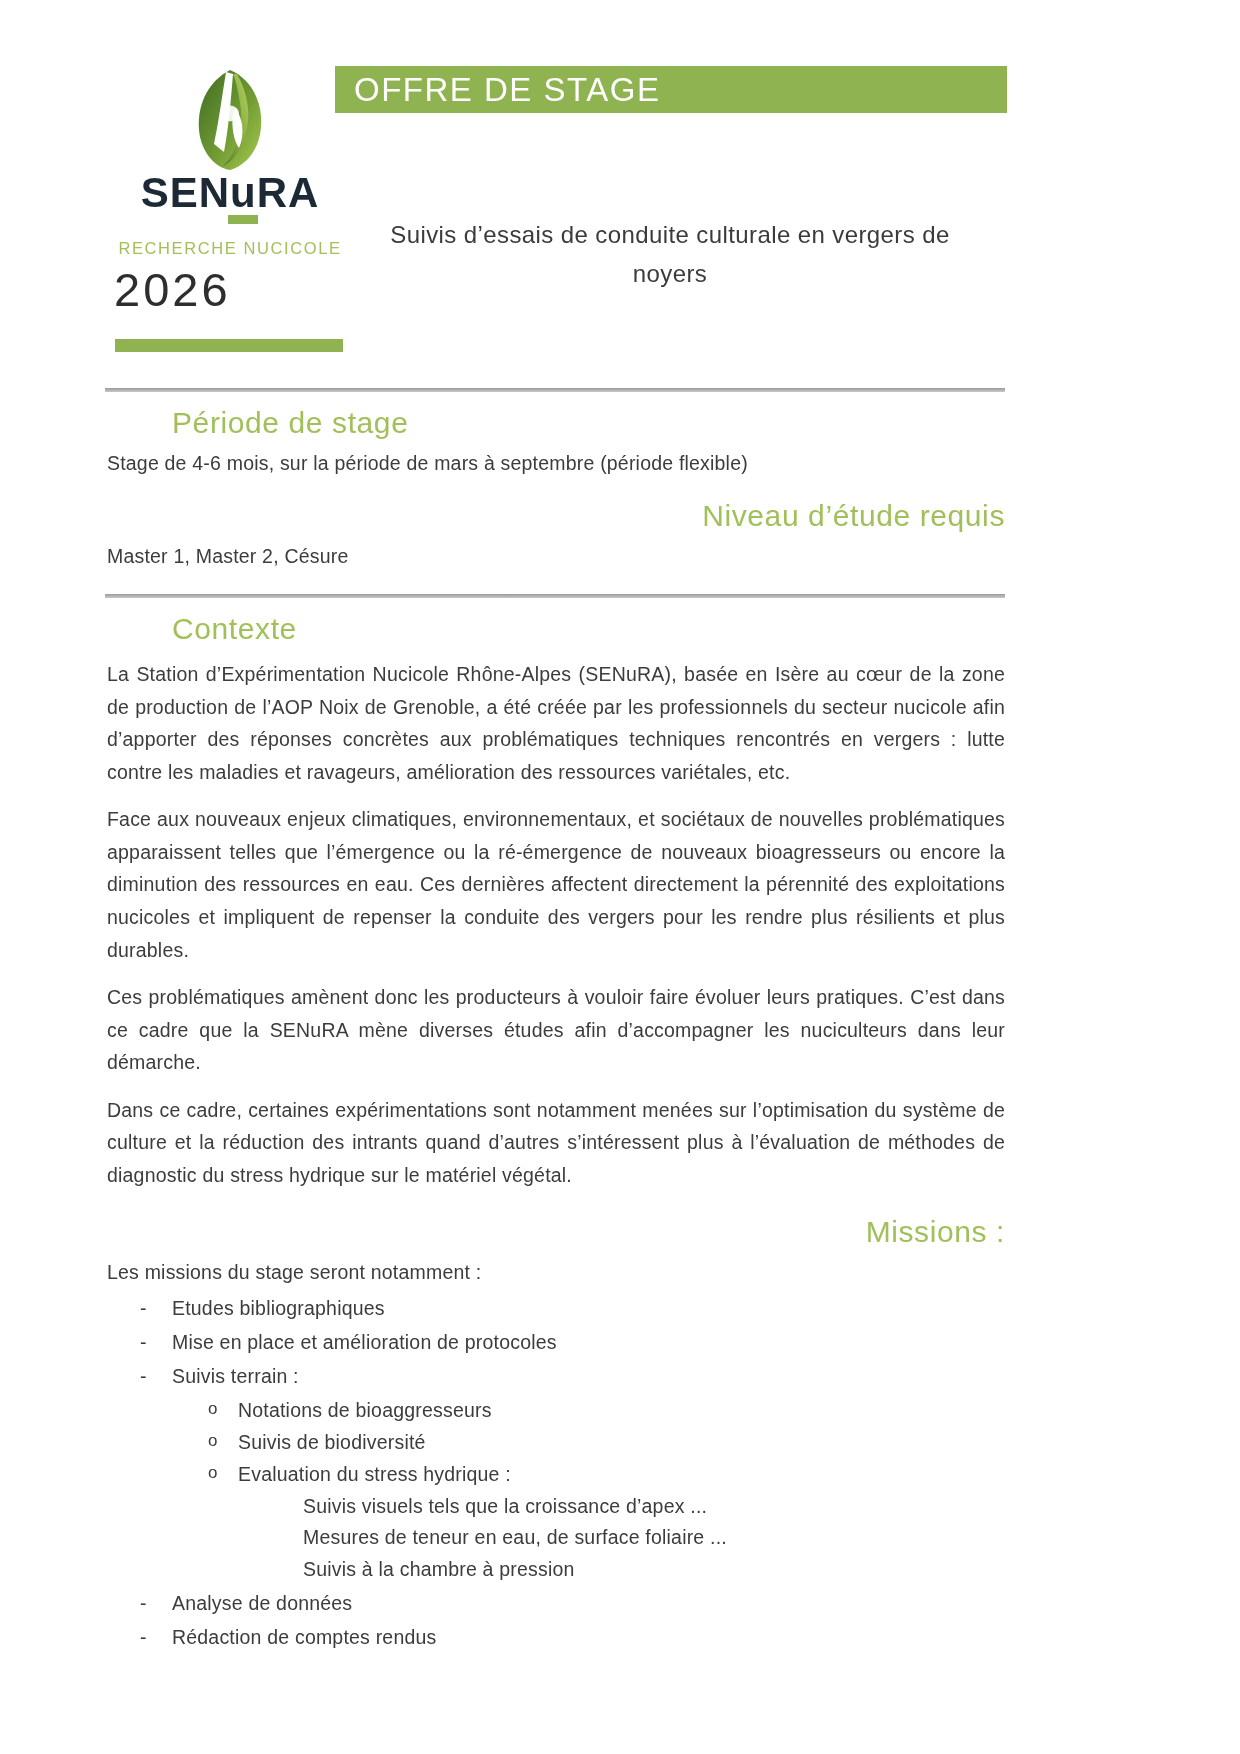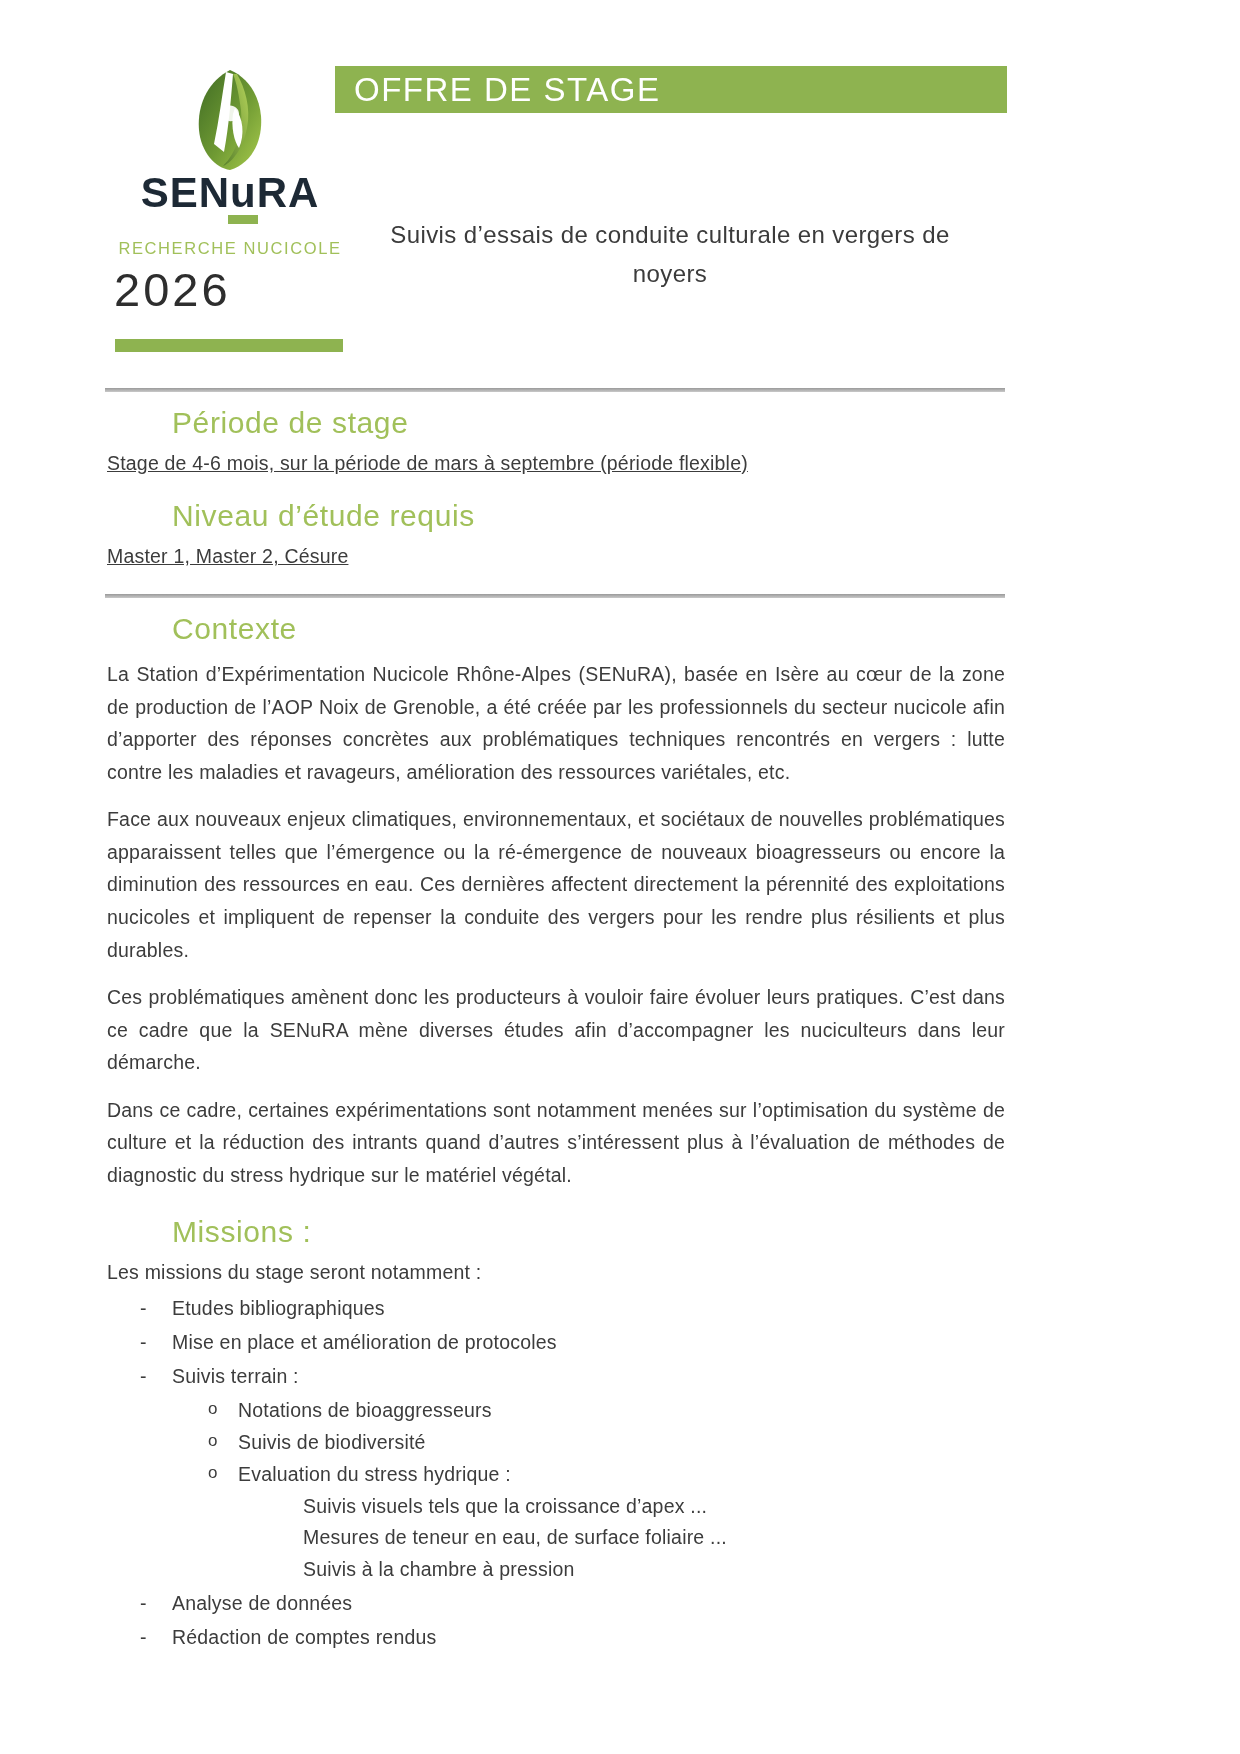--- a/index.html
+++ b/index.html
@@ -49,22 +49,22 @@
 
   
   .main{position:absolute;left:105px;top:388px;width:900px;}
   .divider{height:4px;background:linear-gradient(to bottom,#9a9a9a,#c9c9c9);margin:0;}
   .divider.d2{margin-top:26px;}
   h2{
     margin:14px 0 12px 67px;
     font-size:30px;font-weight:300;letter-spacing:0.6px;
     color:var(--heading);
   }
-  h2.tight{margin-top:24px;}
-  .body-line{font-size:19.5px;margin:0 0 6px 2px;letter-spacing:0.2px;text-decoration:underline;}
+  h2.tight{margin-top:24px;text-align:right;}
+  .body-line{font-size:19.5px;margin:0 0 6px 2px;letter-spacing:0.2px;}
   .para{
     font-size:19.5px;line-height:1.67;text-align:justify;
     margin:0 0 15px 2px;letter-spacing:0.2px;
   }
   .intro{font-size:19.5px;margin:0 0 10px 2px;letter-spacing:0.2px;}
 
   .li{display:flex;font-size:19.5px;line-height:1.48;letter-spacing:0.2px;}
   .li .marker{flex:0 0 auto;}
   .l1{padding-left:35px;margin:5px 0;}
   .l1 .marker{width:32px;}

